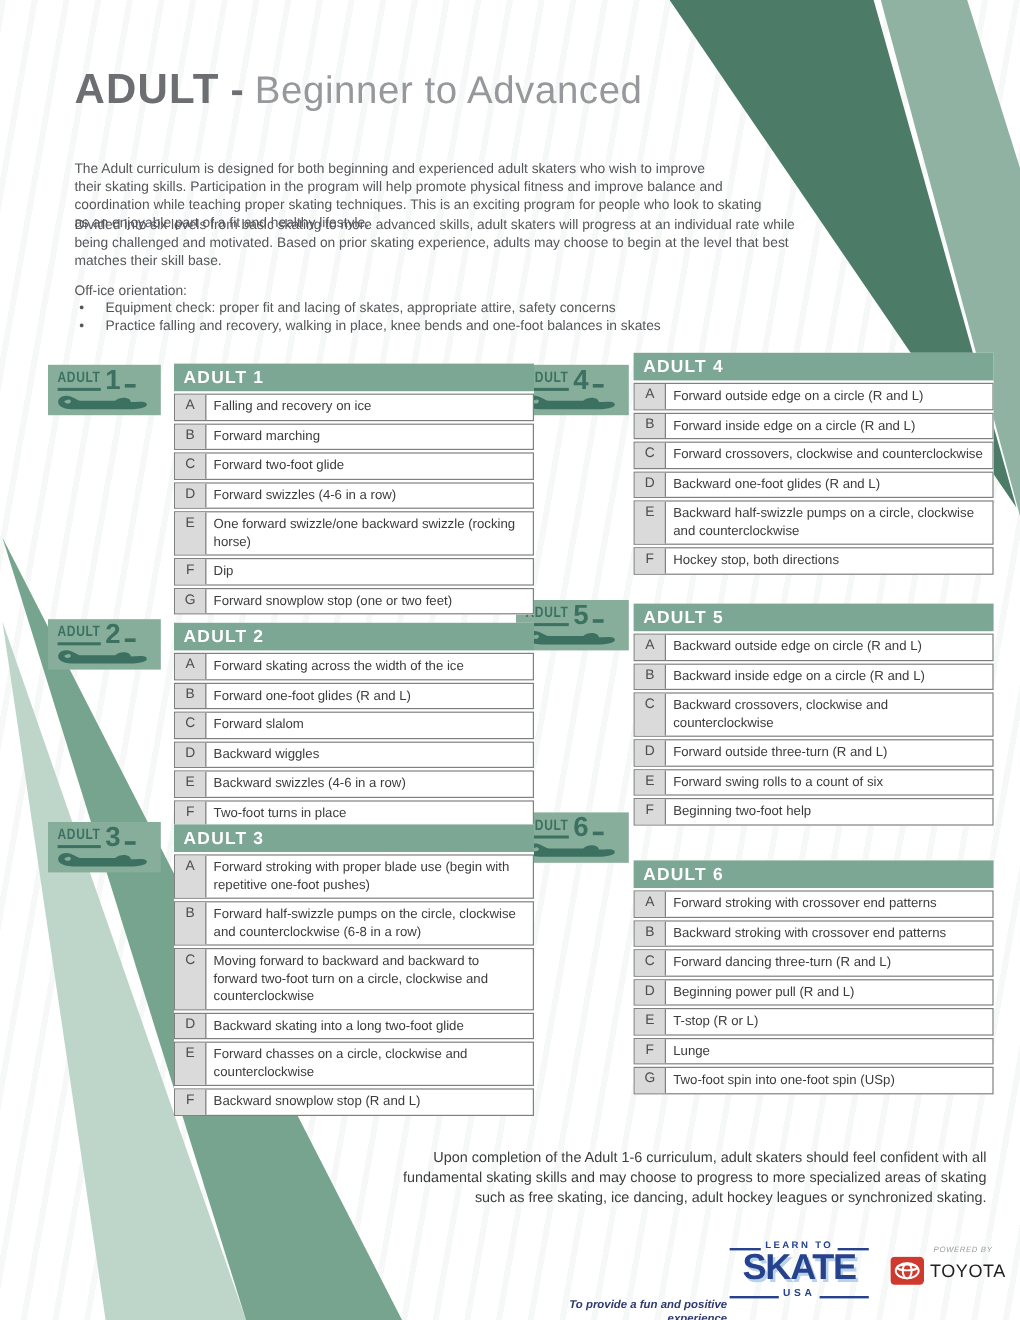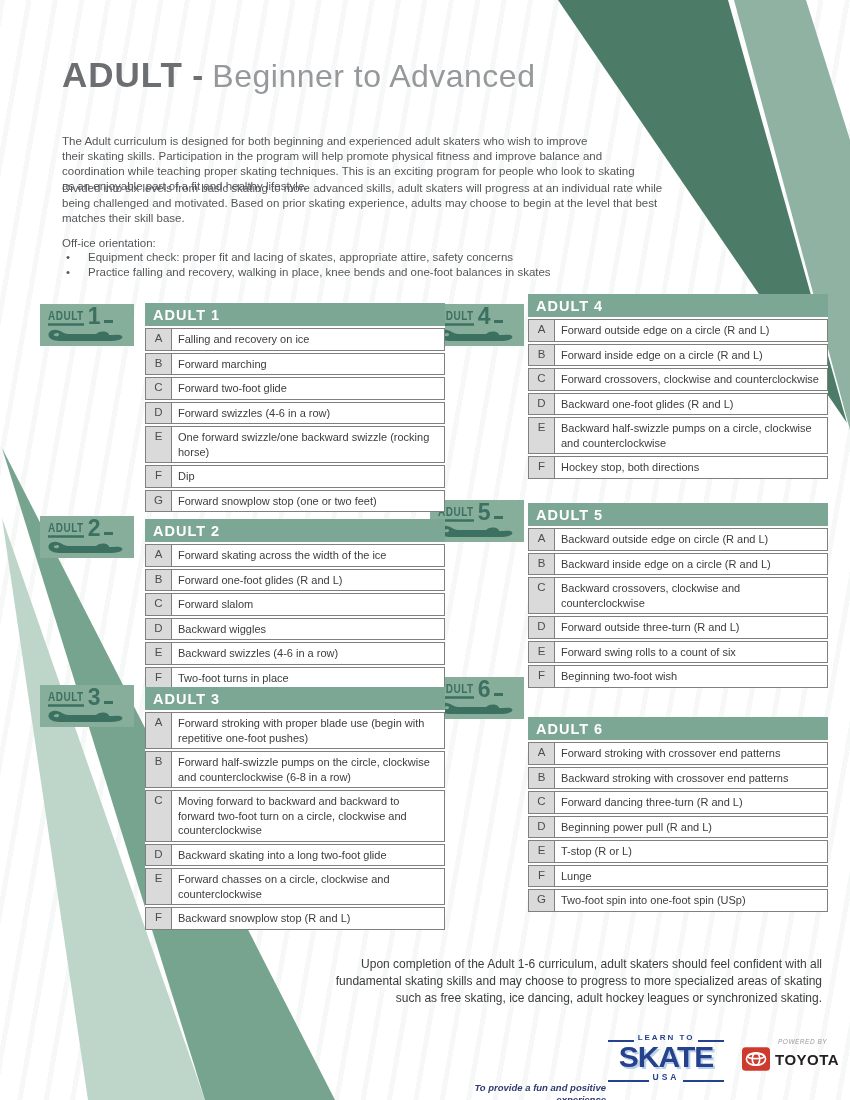--- a/index.html
+++ b/index.html
@@ -61,21 +61,21 @@
   .lt-row .rule,.usa-row .rule{flex:1;height:2px;background:#27428c;}
   .lt-label{font-size:8px;font-weight:700;letter-spacing:2px;}
   .skate-word{font-size:30px;font-weight:700;letter-spacing:-1px;line-height:30px;
               color:#27428c;text-shadow:2px 2px 0 #b9d2ea;}
   .usa-label{font-size:8.5px;font-weight:700;letter-spacing:3px;}
 
   
   .toyota{position:absolute;left:742px;top:1038px;}
   .powered{font-size:6.5px;font-style:italic;color:#9a9a9a;letter-spacing:0.5px;margin-left:36px;margin-bottom:2px;}
   .toyota-row{display:flex;align-items:center;gap:5px;}
-  .toyota-word{font-size:15px;font-weight:700;color:#242021;letter-spacing:0.5px;}
+  .toyota-word{font-size:15px;font-weight:400;color:#242021;letter-spacing:0.5px;}
 </style>
 </head>
 <body>
 
 <div class="page">
 
   <svg class="bg-svg" width="850" height="1100" viewBox="0 0 850 1100">
     <polygon points="734,0 806,0 850,140 850,430" fill="#8FB2A3"></polygon>
     <polygon points="558,0 728,0 847,423" fill="#4C7C68"></polygon>
     <polygon points="2,518 205,1100 88,1100" fill="#BED6CA"></polygon>
@@ -297,21 +297,21 @@
         <div class="trow">
           <div class="tkey">D</div>
           <div class="ttext">Forward outside three-turn (R and L)</div>
         </div>
         <div class="trow">
           <div class="tkey">E</div>
           <div class="ttext">Forward swing rolls to a count of six</div>
         </div>
         <div class="trow">
           <div class="tkey">F</div>
-          <div class="ttext">Beginning two-foot wish</div>
+          <div class="ttext">Beginning two-foot help</div>
         </div>
       </div>
     <div class="level-table" id="tbl-5">
         <div class="thead">ADULT 6</div>
         <div class="trow">
           <div class="tkey">A</div>
           <div class="ttext">Forward stroking with crossover end patterns</div>
         </div>
         <div class="trow">
           <div class="tkey">B</div>

